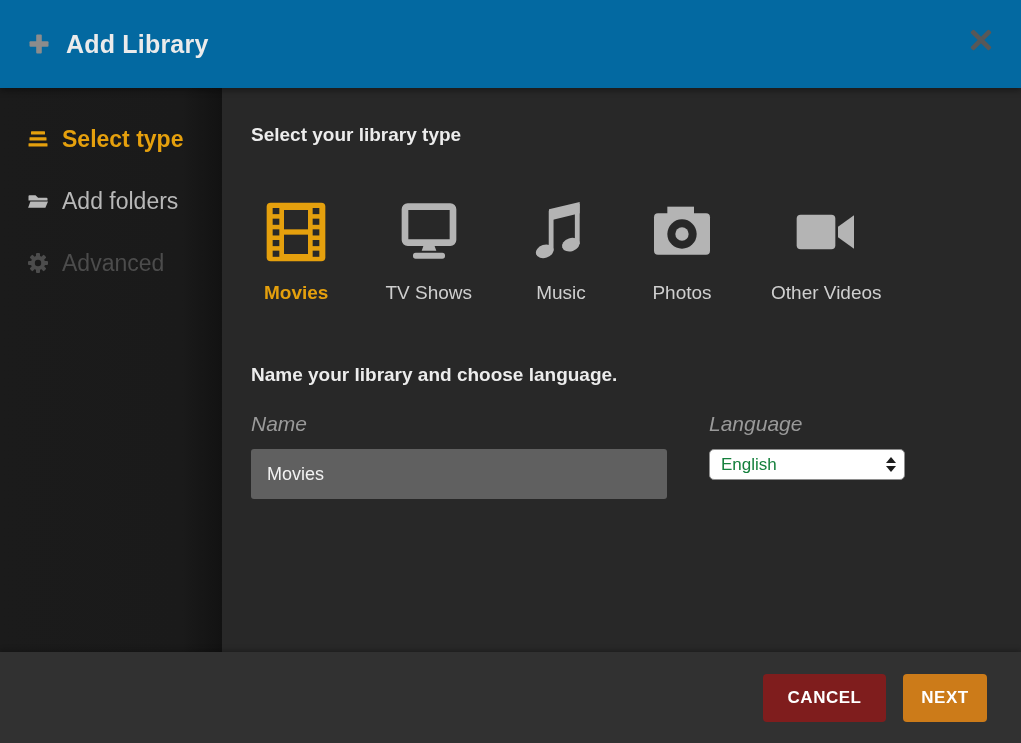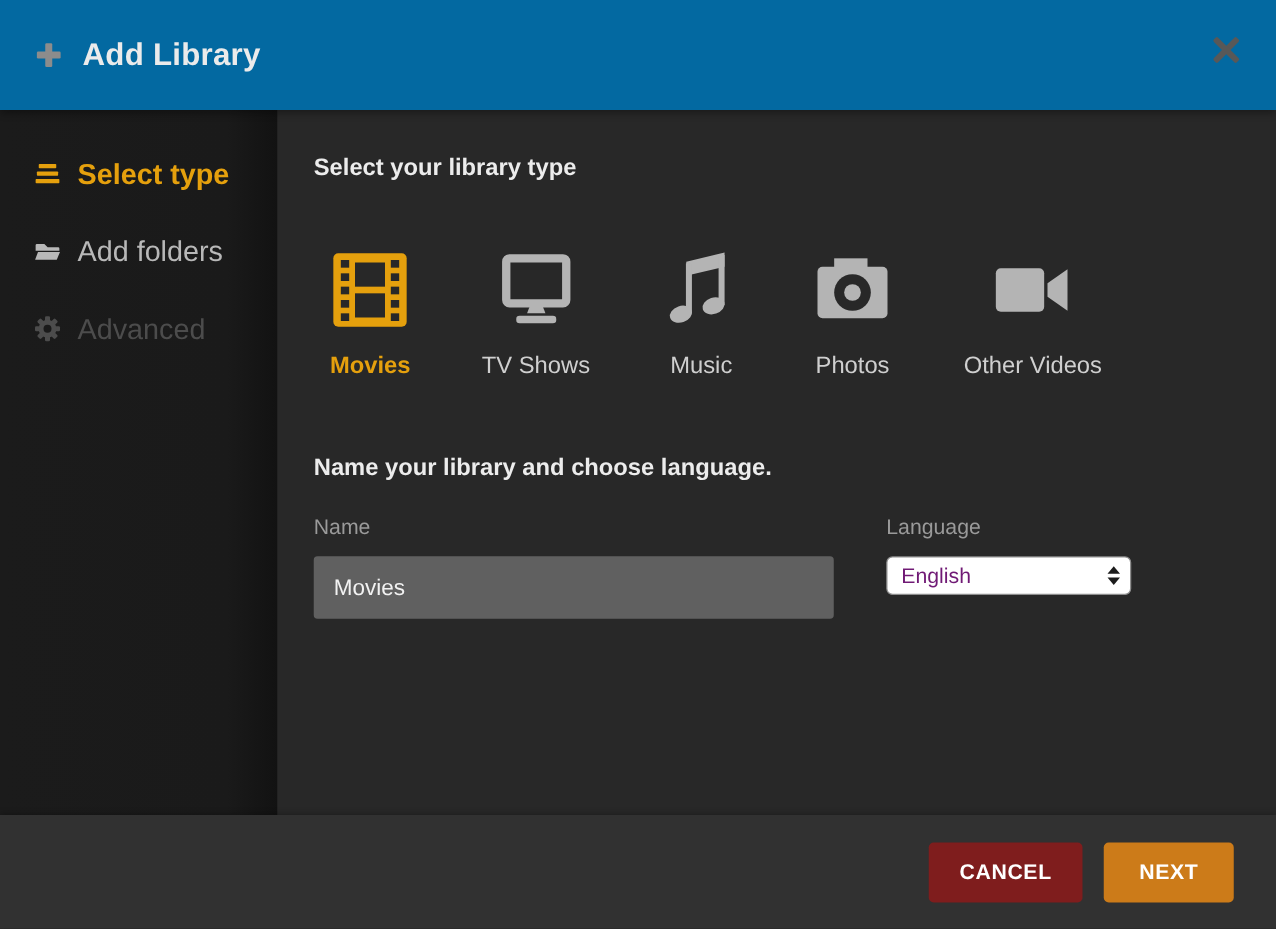--- a/index.html
+++ b/index.html
@@ -51,59 +51,59 @@
 
   .types-row { margin-top:54px; margin-left:13px; display:flex; align-items:flex-end; gap:57px; }
   .type-item { display:flex; flex-direction:column; align-items:center; cursor:pointer; color:#b4b4b4; }
   .type-item .t-icon { width:64px; height:64px; }
   .type-item .t-label { margin-top:18px; font-size:19px; color:#cfcfcf; white-space:nowrap; }
   .type-item.selected { color:#e5a00d; }
   .type-item.selected .t-label { color:#e5a00d; font-weight:bold; }
 
   .name-section-title { margin-top:60px; }
   .form-row { margin-top:26px; display:flex; align-items:flex-start; }
-  .field-label { font-size:17px; color:#9a9a9a; }
+  .field-label { font-size:21px; color:#9a9a9a;font-style:italic; }
   .name-group { width:416px; }
   .name-input {
     margin-top:13px; width:416px; height:50px;
     background:#606060; border:none; border-radius:3px;
     color:#f2f2f2; font-size:18px; padding:0 16px;
     font-family:"Liberation Sans","DejaVu Sans",sans-serif;
     outline:none; display:block;
   }
   .lang-group { margin-left:42px; }
   .select-box {
     margin-top:13px; width:196px; height:31px;
     background:#fff; border:1px solid #8e8e8e; border-radius:5px;
     display:flex; align-items:center; justify-content:space-between;
     padding:0 8px 0 11px; cursor:pointer;
     box-shadow:inset 0 1px 0 rgba(255,255,255,.8);
   }
-  .select-box .sel-value { color:#701a75; font-size:17px; }
+  .select-box .sel-value { color:#15803d; font-size:17px; }
   .stepper { display:flex; flex-direction:column; gap:3px; align-items:center; }
   .stepper .tri-up { width:0; height:0; border-left:5px solid transparent; border-right:5px solid transparent; border-bottom:6px solid #1c1c1c; }
   .stepper .tri-down { width:0; height:0; border-left:5px solid transparent; border-right:5px solid transparent; border-top:6px solid #1c1c1c; }
 
   
   .footer {
     height:91px; flex:0 0 91px;
     background:#313131;
     display:flex; align-items:center; justify-content:flex-end;
     padding-right:34px; gap:17px;
     box-shadow:0 -2px 5px rgba(0,0,0,0.25);
     z-index:2;
   }
   .btn {
     border:none; border-radius:4px; color:#fff;
     font-size:17px; font-weight:bold; letter-spacing:.5px;
     padding:14px 0; cursor:pointer;
     font-family:"Liberation Sans","DejaVu Sans",sans-serif;
   }
   .btn-cancel { background:#7f1d1d; width:123px; }
-  .btn-next { background:#cc7b19; width:104px; }
+  .btn-next { background:#cc7b19; width:84px; }
 
   svg { display:block; }
 </style>
 </head>
 <body>
 
 <div class="window">
 
   <div class="header">
     <span class="plus">

